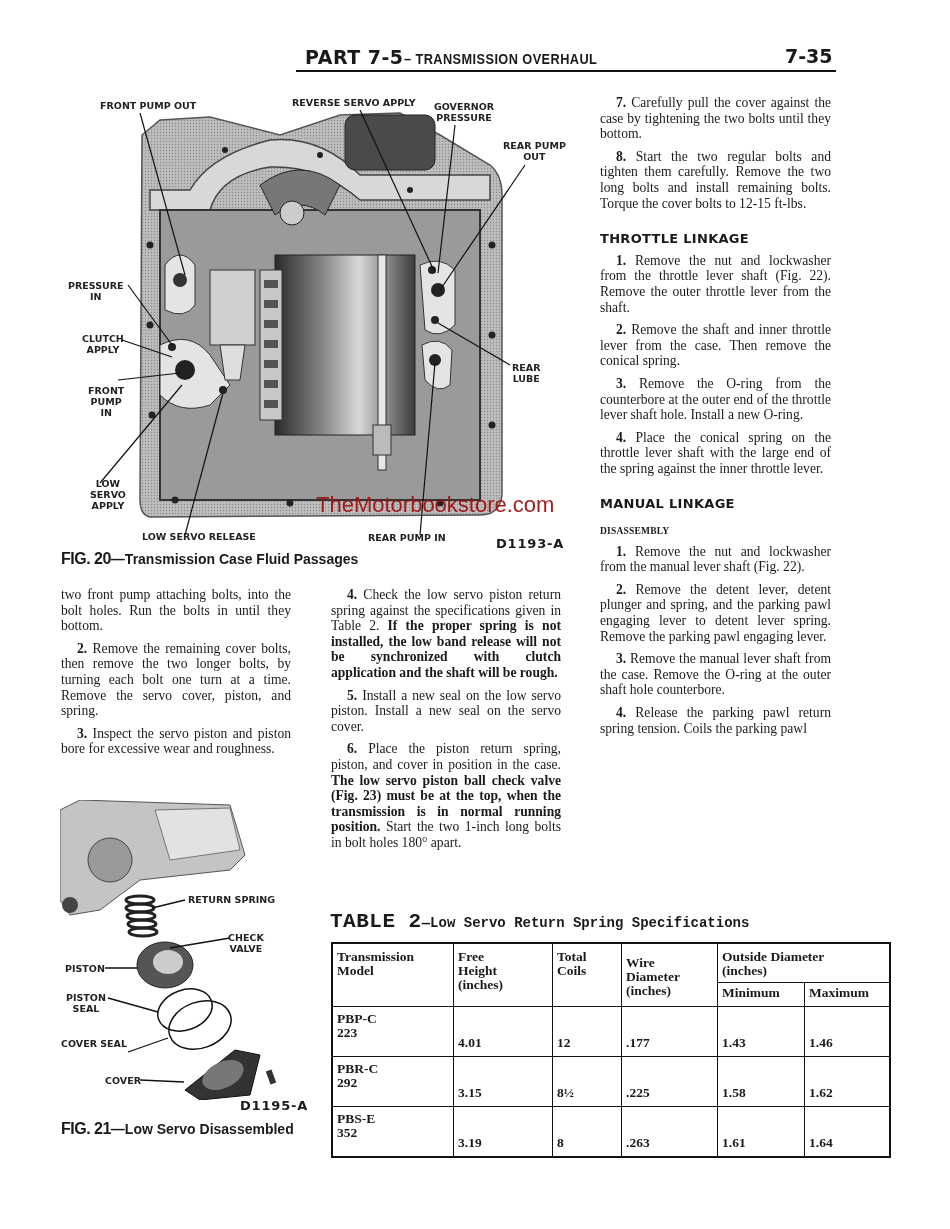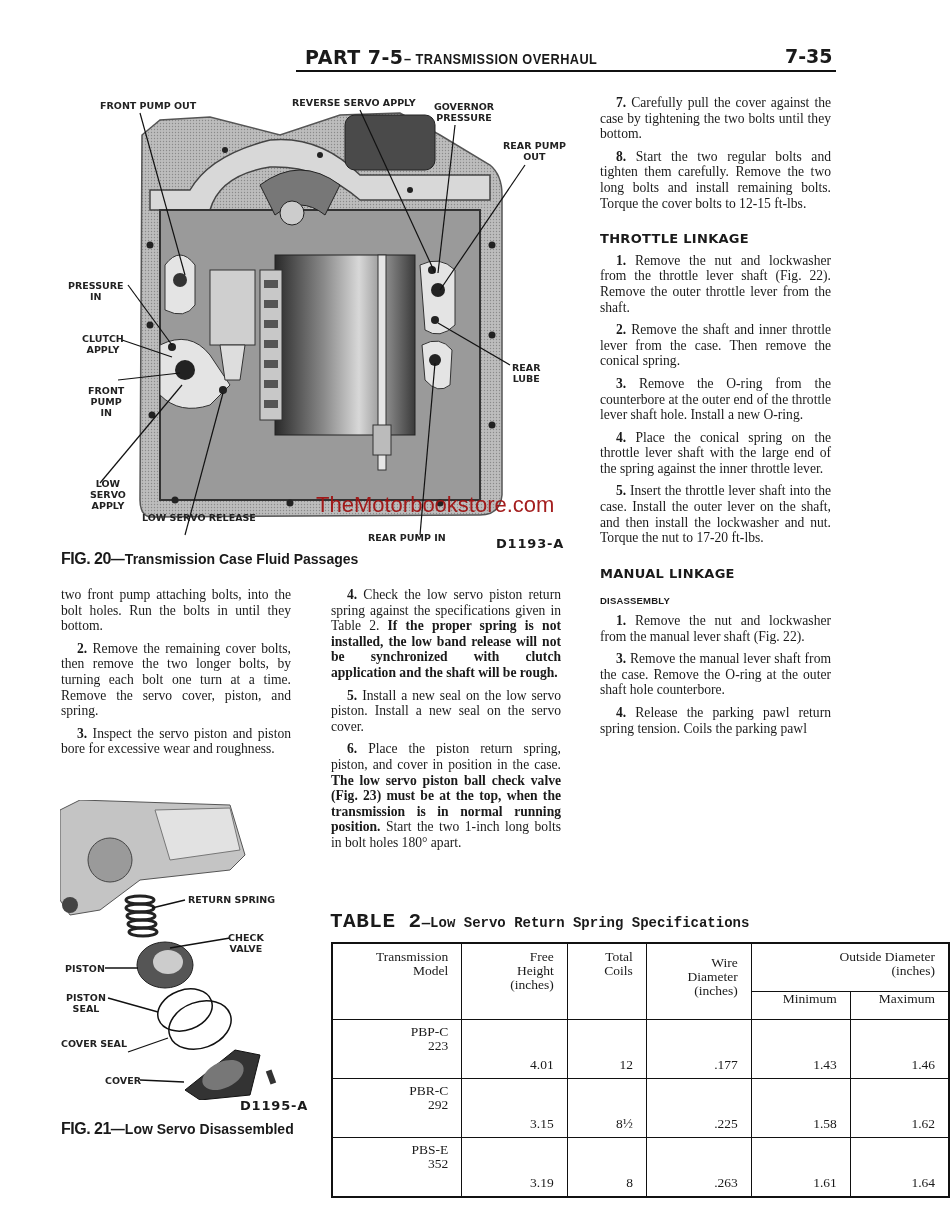--- a/index.html
+++ b/index.html
@@ -14,35 +14,35 @@
   #hdr-title .rest { font-family: "Liberation Sans", sans-serif; font-weight: bold; font-size: 15px; transform: scaleX(0.85); display: inline-block; transform-origin: left; }
   #hdr-page { left: 785px; top: 45px; font-size: 19px; font-weight: 900; }
   #hdr-rule { left: 296px; top: 70px; width: 540px; height: 2px; background: #111; }
 
   
   .col { font-size: 13.6px; line-height: 15.6px; text-align: justify; }
   .col p { margin: 0 0 7px 0; text-indent: 16px; }
   .col p .num { font-weight: bold; }
   .col .bold { font-weight: bold; }
   .heading { font-family: "DejaVu Sans", sans-serif; font-weight: bold; font-size: 13px; letter-spacing: 0.3px; margin: 14px 0 6px 0; }
-  .subheading { font-family: Liberation Sans, sans-serif; font-weight: bold; font-size: 9.5px; margin: 12px 0 4px 0; letter-spacing: 0.2px; }
+  .subheading { font-family: Liberation Serif, serif; font-weight: bold; font-size: 9.5px; margin: 12px 0 4px 0; letter-spacing: 0.2px; }
 
   
   .figlabel { font-family: "DejaVu Sans", sans-serif; font-size: 9.5px; font-weight: bold; color: #222; text-align: center; line-height: 11px; }
   .caption { font-family: "Liberation Sans", sans-serif; font-weight: bold; }
   .caption .fig { font-size: 16px; font-weight: 700; letter-spacing: -0.5px; }
   .caption .txt { font-size: 14px; }
   .figid { font-family: "DejaVu Sans", sans-serif; font-weight: bold; font-size: 13px; letter-spacing: 0.8px; }
 
   
   #table-title { left: 330px; top: 910px; font-family: Liberation Mono, monospace; font-weight: bold; }
   #table-title .t1 { font-size: 21px; font-weight: 900; letter-spacing: 0.5px; }
   #table-title .t2 { font-size: 14px; }
   table.spec { position: absolute; left: 331px; top: 942px; border-collapse: collapse; font-size: 13.5px; }
-  table.spec td, table.spec th { border: 1.5px solid #111; text-align: right; font-weight: normal; padding: 13px; line-height: 14px; }
+  table.spec td, table.spec th { border: 1.5px solid #111; text-align: left; font-weight: bold; padding: 4px; line-height: 14px; }
   table.spec thead th { vertical-align: top; padding-top: 6px; }
   table.spec { border: 2px solid #111; }
   table.spec tbody td { height: 39px; vertical-align: bottom; padding-bottom: 6px; }
   table.spec tbody td.model { vertical-align: top; padding-top: 5px; padding-bottom: 0; }
 
   #watermark { left: 316px; top: 492px; font-family: "Liberation Sans", sans-serif; font-size: 22px; color: #a01212; letter-spacing: 0px; opacity: 0.95; }
 </style>
 </head>
 <body>
 
@@ -165,21 +165,21 @@
   </div>
   <div class="abs figlabel" style="left:30px; top:383px;">
     <div>LOW</div>
     <div>SERVO</div>
     <div>APPLY</div>
   </div>
   <div class="abs figlabel" style="left:452px; top:267px;">
     <div>REAR</div>
     <div>LUBE</div>
   </div>
-  <div class="abs figlabel" style="left:82px; top:417px;">LOW SERVO RELEASE</div>
+  <div class="abs figlabel" style="left:82px; top:436px;">LOW SERVO RELEASE</div>
   <div class="abs figlabel" style="left:308px; top:437px;">REAR PUMP IN</div>
   <div class="abs figid" style="left:436px; top:441px;">D1193-A</div>
 </div>
 <div class="abs caption" style="left:61px; top:550px;">
   <span class="fig">FIG. 20</span><span class="txt">—Transmission Case Fluid Passages</span>
 </div>
 
 <div id="watermark" class="abs">TheMotorbookstore.com</div>
 
 <div class="abs col" style="left:61px; top:587px; width:230px;">
@@ -247,24 +247,24 @@
 </div>
 
 <div class="abs col" style="left:600px; top:95px; width:231px;">
   <p><span class="num">7.</span><span> Carefully pull the cover against the case by tightening the two bolts until they bottom.</span></p>
   <p><span class="num">8.</span><span> Start the two regular bolts and tighten them carefully. Remove the two long bolts and install remaining bolts. Torque the cover bolts to 12-15 ft-lbs.</span></p>
   <div class="heading" style="margin-top:20px;">THROTTLE LINKAGE</div>
   <p><span class="num">1.</span><span> Remove the nut and lockwasher from the throttle lever shaft (Fig. 22). Remove the outer throttle lever from the shaft.</span></p>
   <p><span class="num">2.</span><span> Remove the shaft and inner throttle lever from the case. Then remove the conical spring.</span></p>
   <p><span class="num">3.</span><span> Remove the O-ring from the counterbore at the outer end of the throttle lever shaft hole. Install a new O-ring.</span></p>
   <p><span class="num">4.</span><span> Place the conical spring on the throttle lever shaft with the large end of the spring against the inner throttle lever.</span></p>
-  <p><span class="num">5.</span><span> Insert the throttle lever shaft into the case. Install the outer lever on the shaft, and then install the lockwasher and nut. Torque the nut to 17-20 ft-lbs.</span></p>
   <div class="heading" style="margin-top:20px;">MANUAL LINKAGE</div>
   <div class="subheading">DISASSEMBLY</div>
   <p><span class="num">1.</span><span> Remove the nut and lockwasher from the manual lever shaft (Fig. 22).</span></p>
+  <p><span class="num">2.</span><span> Remove the detent lever, detent plunger and spring, and the parking pawl engaging lever to detent lever spring. Remove the parking pawl engaging lever.</span></p>
   <p><span class="num">3.</span><span> Remove the manual lever shaft from the case. Remove the O-ring at the outer shaft hole counterbore.</span></p>
   <p><span class="num">4.</span><span> Release the parking pawl return spring tension. Coils the parking pawl</span></p>
 </div>
 
 <div id="table-title" class="abs">
   <span class="t1">TABLE 2</span><span class="t2">—Low Servo Return Spring Specifications</span>
 </div>
 <table class="spec">
   <thead>
     <tr style="height:34px;">

